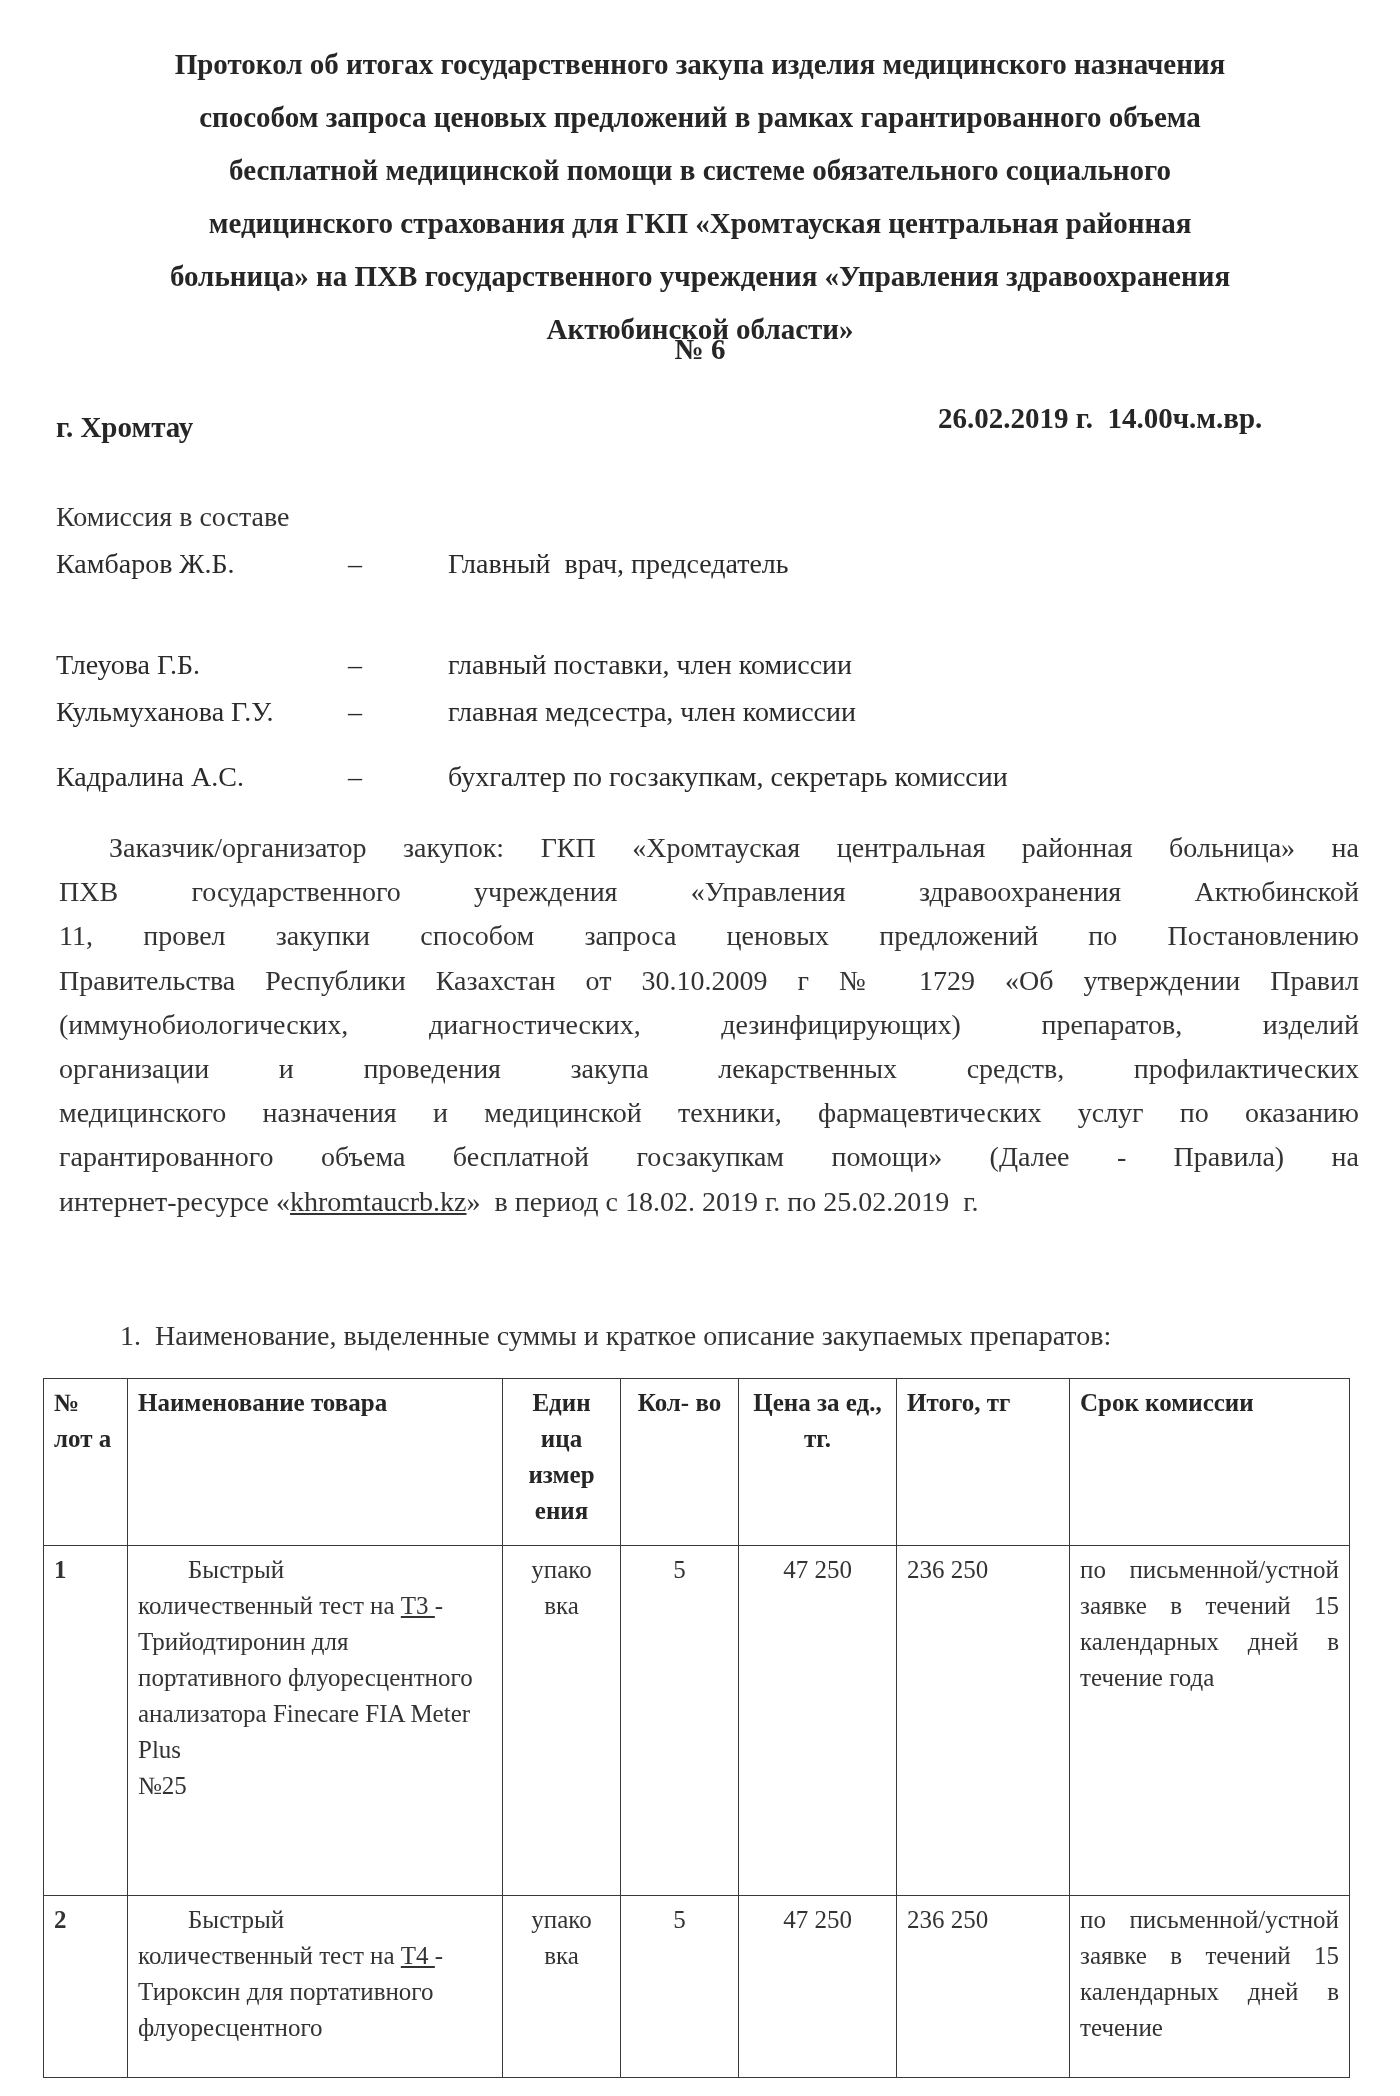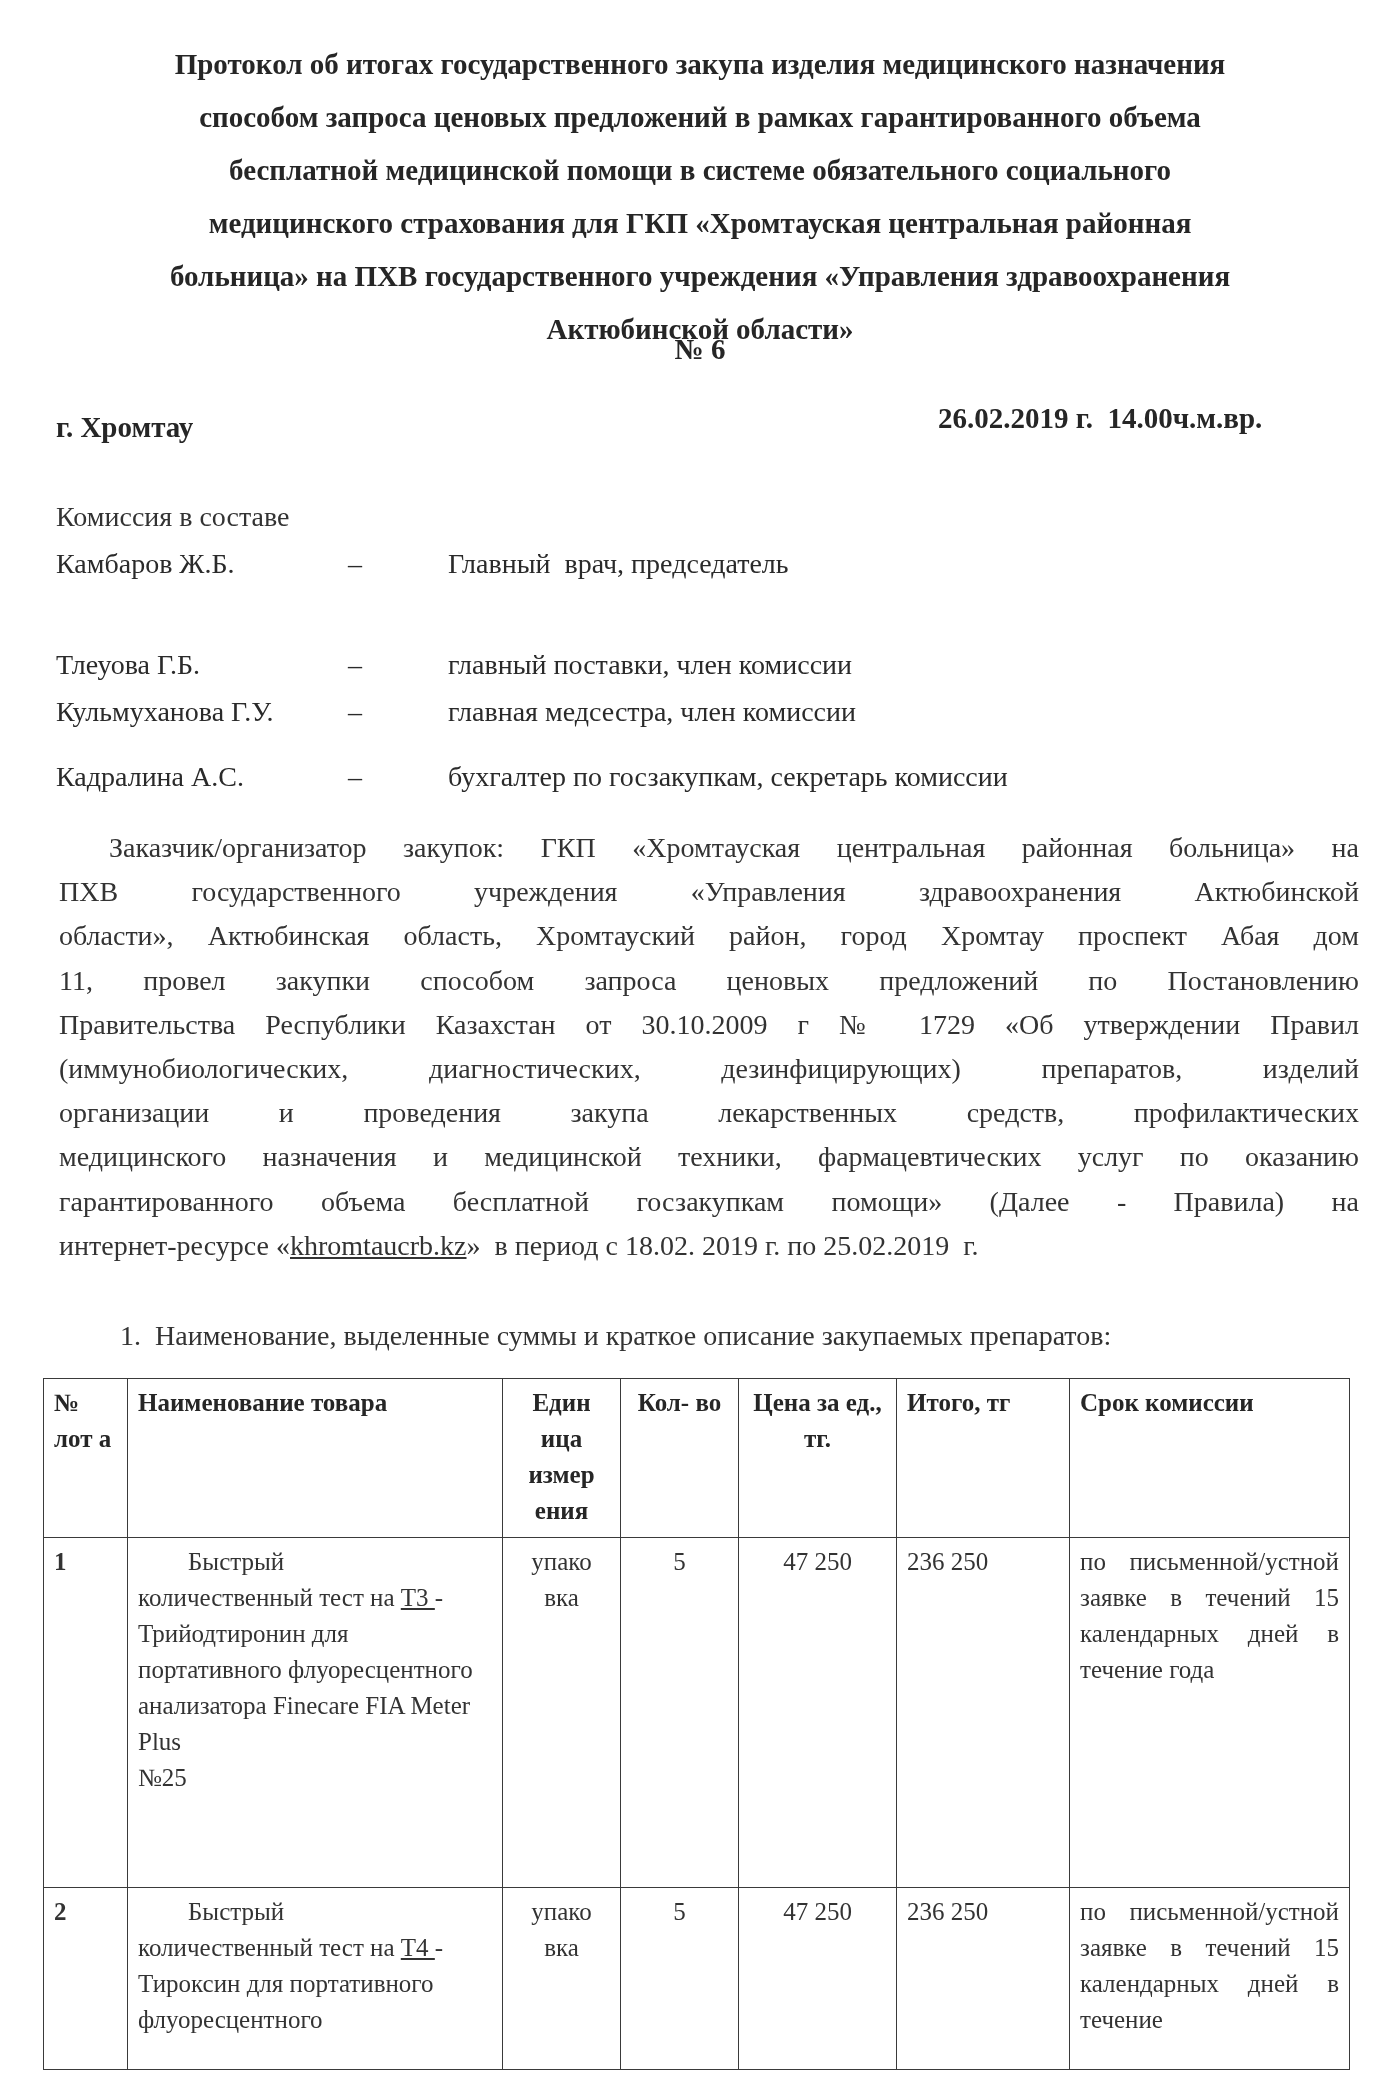--- a/index.html
+++ b/index.html
@@ -19,21 +19,21 @@
   .member .dash { position: absolute; left: 292px; }
   .member .role { position: absolute; left: 392px; }
   .para { left: 59px; width: 1300px; top: 826px; font-size: 28px; line-height: 44.2px; text-align: justify; color: #333; }
   .para .pl { display: block; text-align-last: justify; white-space: nowrap; }
   .para .pl.first { text-indent: 50px; }
   .para .pl.last { text-align-last: left; }
   .para .link { text-decoration: underline; color: #333; }
   .section { left: 120px; top: 1320px; font-size: 28px; color: #333; white-space: pre; }
   table.lots { position: absolute; left: 43px; top: 1378px; width: 1306px; border-collapse: collapse;
                table-layout: fixed; font-size: 25px; color: #333; }
-  table.lots td, table.lots th { border: 1.5px solid #3a3a3a; vertical-align: top; padding: 6px 10px 8px 10px; line-height: 36px; }
+  table.lots td, table.lots th { border: 1.5px solid #3a3a3a; vertical-align: top; padding: 6px 10px 16px 10px; line-height: 36px; }
   table.lots th { font-weight: bold; text-align: left; color: #262626; }
   table.lots th.c, table.lots td.c { text-align: center; }
   table.lots tr.hdr { height: 142px; }
   table.lots tr.r1 { height: 350px; }
   table.lots tr.r2 { height: 182px; }
   .desc .first { text-indent: 50px; display: block; }
   .desc .u { text-decoration: underline; }
   .deliv { text-align: justify; hyphens: none; }
   .lotno { font-weight: bold; }
 </style>
@@ -72,21 +72,20 @@
 </div>
 <div class="member" style="top:761px">
   <span class="name">Кадралина А.С.</span>
   <span class="dash">–</span>
   <span class="role">бухгалтер по госзакупкам, секретарь комиссии</span>
 </div>
 
 <div class="abs para">
   <span class="pl first">Заказчик/организатор закупок: ГКП «Хромтауская центральная районная больница» на</span>
   <span class="pl">ПХВ государственного учреждения «Управления здравоохранения Актюбинской</span>
-  <span class="pl">области», Актюбинская область, Хромтауский район, город Хромтау проспект Абая дом</span>
   <span class="pl">11, провел закупки способом запроса ценовых предложений по Постановлению</span>
   <span class="pl">Правительства Республики Казахстан от 30.10.2009 г № 1729 «Об утверждении Правил</span>
   <span class="pl">(иммунобиологических, диагностических, дезинфицирующих) препаратов, изделий</span>
   <span class="pl">организации и проведения закупа лекарственных средств, профилактических</span>
   <span class="pl">медицинского назначения и медицинской техники, фармацевтических услуг по оказанию</span>
   <span class="pl">гарантированного объема бесплатной госзакупкам помощи» (Далее - Правила) на</span>
   <span class="pl last" style="white-space:pre"><span>интернет-ресурсе «</span><a class="link">khromtaucrb.kz</a><span>»  в период с 18.02. 2019 г. по 25.02.2019  г.</span></span>
 </div>
 
 <div class="abs section">1.  Наименование, выделенные суммы и краткое описание закупаемых препаратов:</div>

